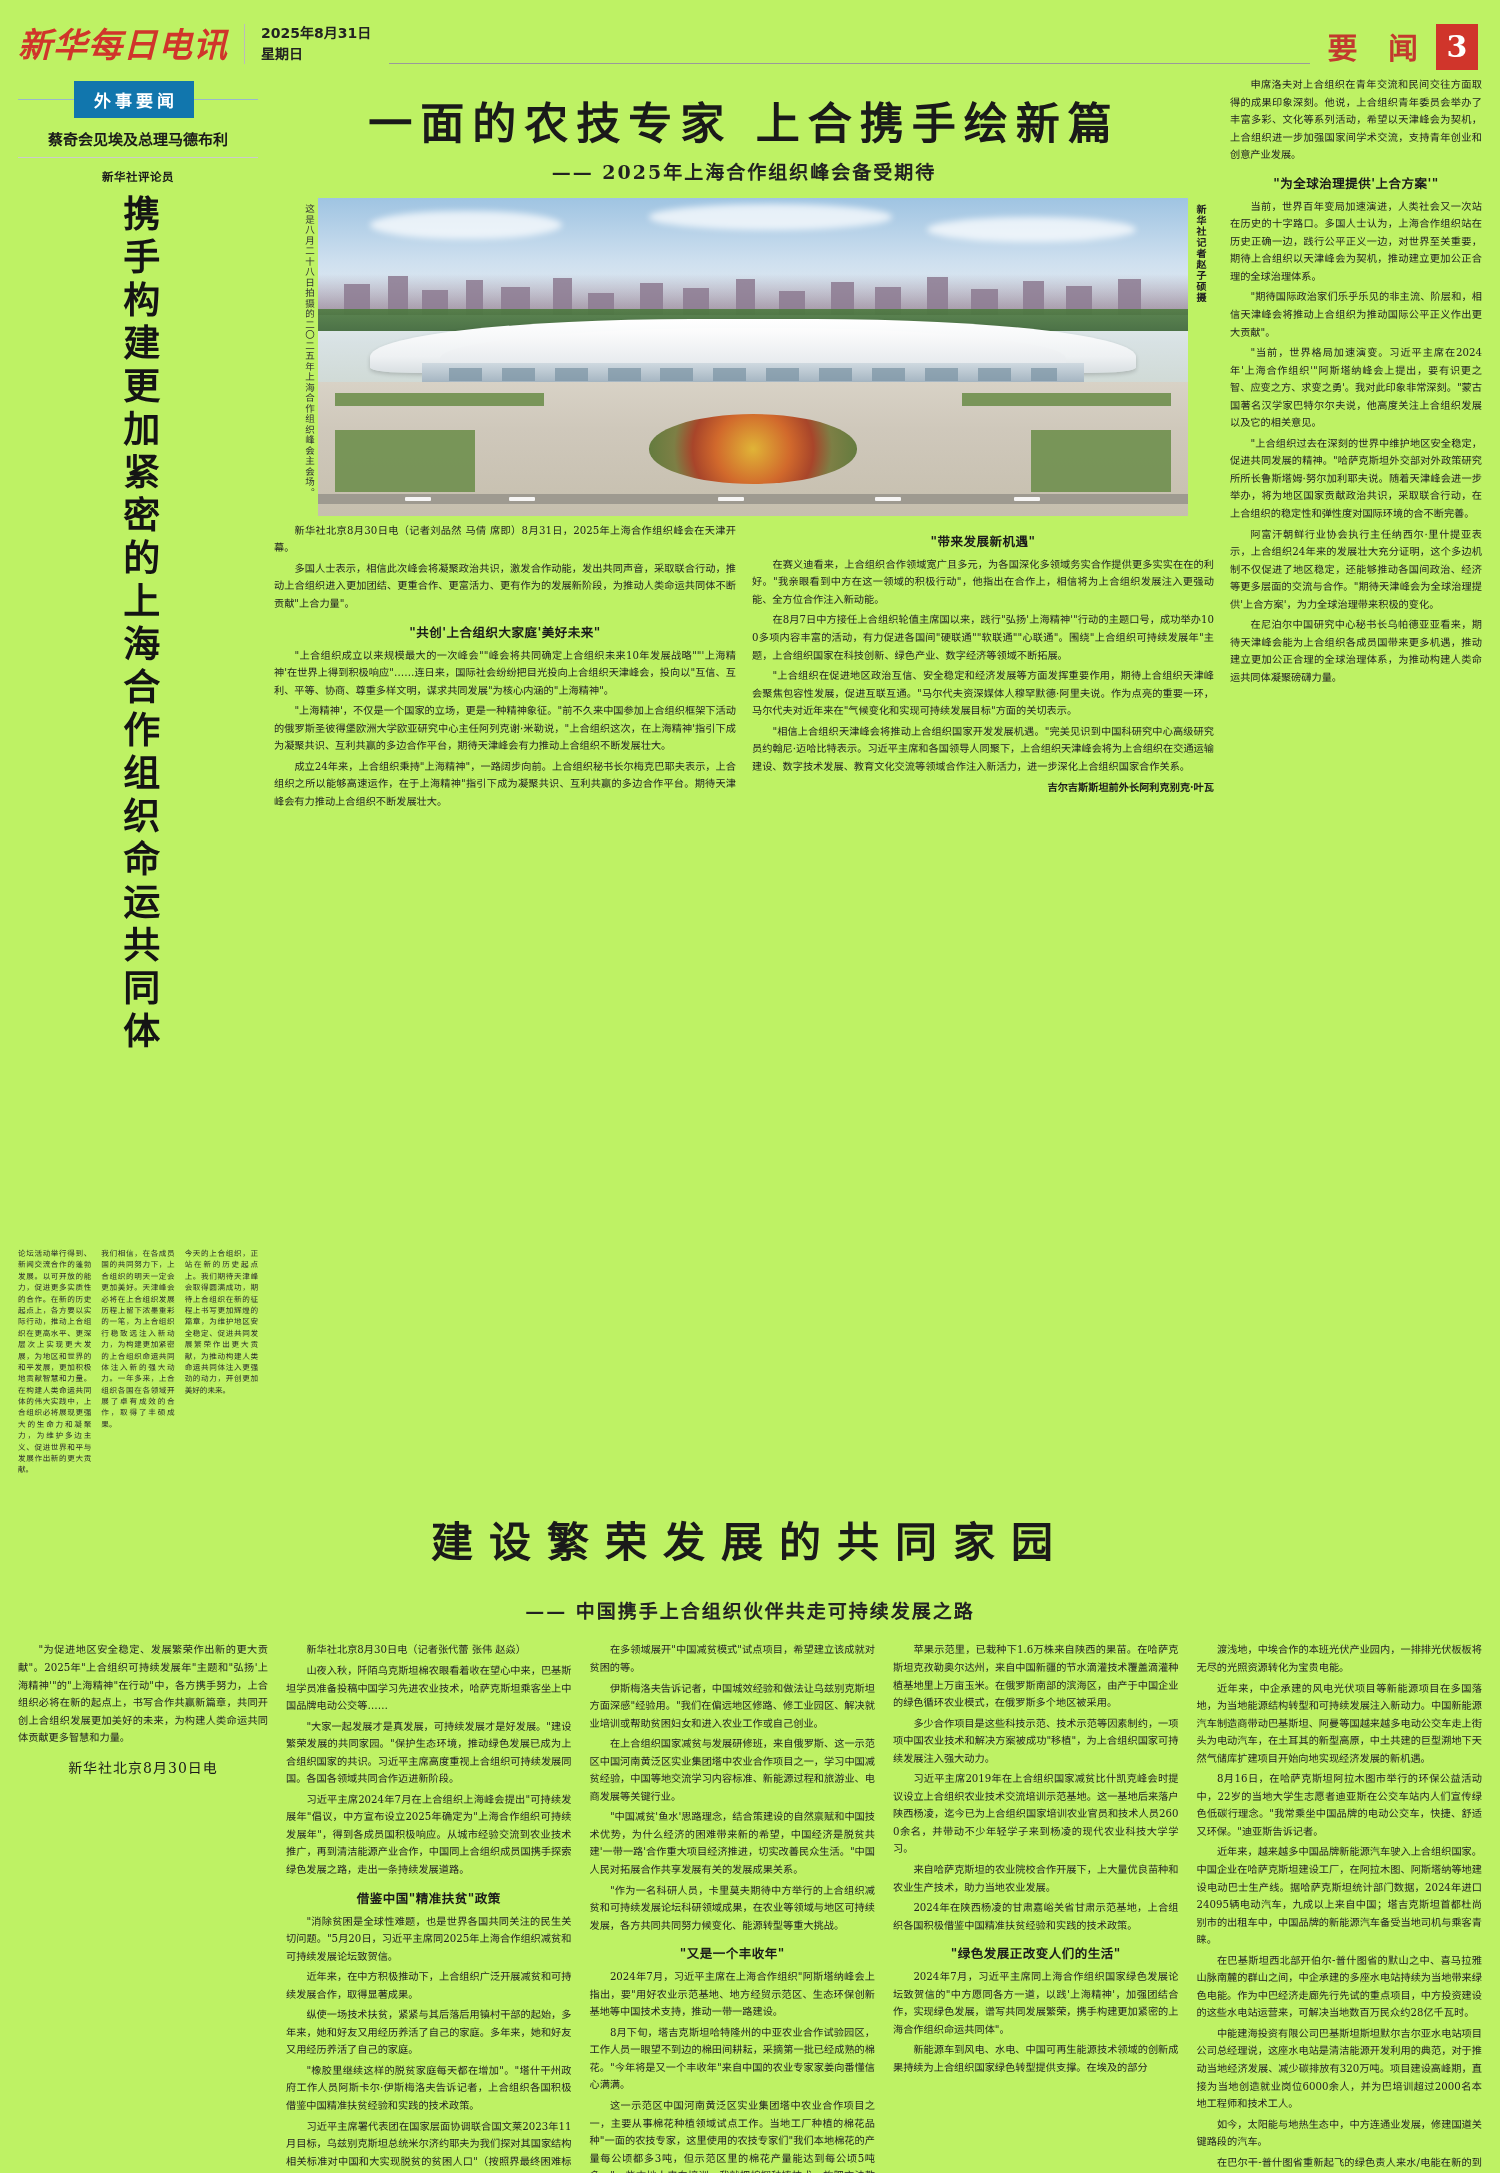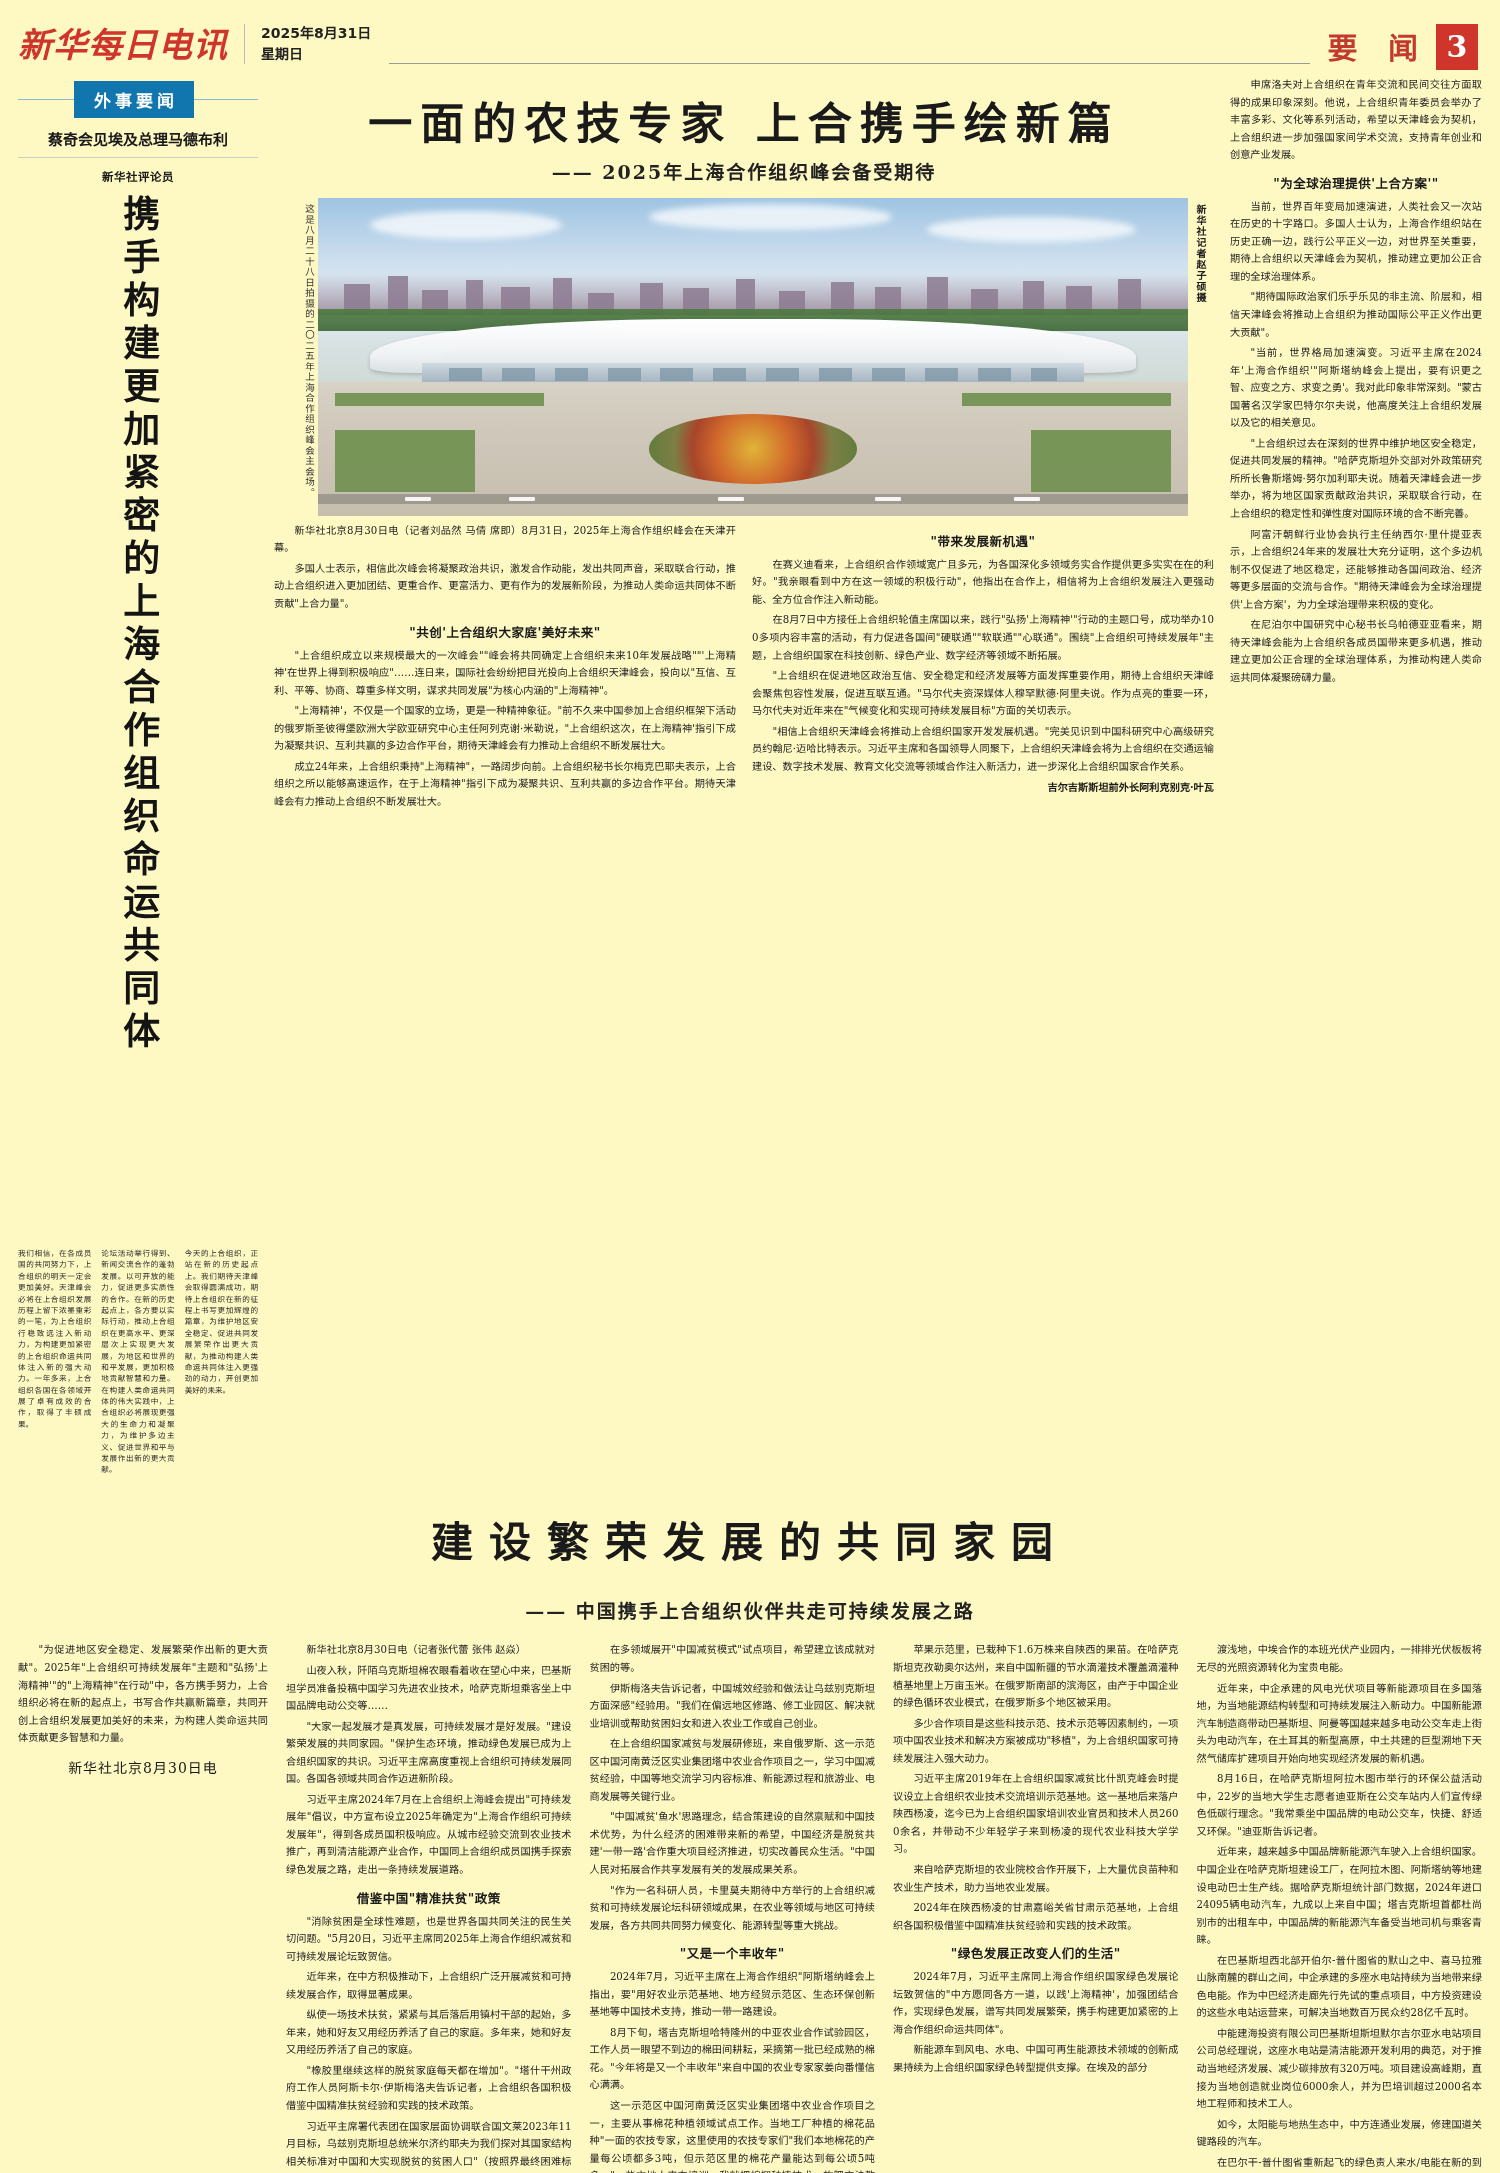--- a/index.html
+++ b/index.html
@@ -9,21 +9,21 @@
     background: #ffffff;
   }
   body {
     font-family: "DejaVu Sans", "Liberation Sans", sans-serif;
     color: #1a1a1a;
   }
   .page {
     position: relative;
     width: 1500px;
     height: 2173px;
-    background: #fef9c3;
+    background: #bef264;
     overflow: hidden;
     box-sizing: border-box;
     padding: 0;
   }
 
   
   .masthead {
     position: relative;
     height: 72px;
     display: flex;
@@ -403,22 +403,22 @@
       <div class="left-col">
         <div class="badge-row">
           <div class="badge-line"></div>
           <div class="blue-badge">外事要闻</div>
         </div>
         <div class="foreign-head">蔡奇会见埃及总理马德布利</div>
         <div class="sep-thin"></div>
         <div class="byline-center">新华社评论员</div>
         <div class="vertical-headline">携手构建更加紧密的上海合作组织命运共同体</div>
         <div class="left-small-cols">
+          <div class="col">论坛活动举行得到、新闻交流合作的蓬勃发展。以可开放的能力，促进更多实质性的合作。在新的历史起点上，各方要以实际行动，推动上合组织在更高水平、更深层次上实现更大发展，为地区和世界的和平发展，更加积极地贡献智慧和力量。在构建人类命运共同体的伟大实践中，上合组织必将展现更强大的生命力和凝聚力，为维护多边主义、促进世界和平与发展作出新的更大贡献。</div>
           <div class="col">我们相信，在各成员国的共同努力下，上合组织的明天一定会更加美好。天津峰会必将在上合组织发展历程上留下浓墨重彩的一笔，为上合组织行稳致远注入新动力，为构建更加紧密的上合组织命运共同体注入新的强大动力。一年多来，上合组织各国在各领域开展了卓有成效的合作，取得了丰硕成果。</div>
-          <div class="col">论坛活动举行得到、新闻交流合作的蓬勃发展。以可开放的能力，促进更多实质性的合作。在新的历史起点上，各方要以实际行动，推动上合组织在更高水平、更深层次上实现更大发展，为地区和世界的和平发展，更加积极地贡献智慧和力量。在构建人类命运共同体的伟大实践中，上合组织必将展现更强大的生命力和凝聚力，为维护多边主义、促进世界和平与发展作出新的更大贡献。</div>
           <div class="col">今天的上合组织，正站在新的历史起点上。我们期待天津峰会取得圆满成功，期待上合组织在新的征程上书写更加辉煌的篇章，为维护地区安全稳定、促进共同发展繁荣作出更大贡献，为推动构建人类命运共同体注入更强劲的动力，开创更加美好的未来。</div>
         </div>
       </div>
 
       <div class="center-col">
         <h1 class="main-headline">一面的农技专家  上合携手绘新篇</h1>
         <div class="main-subhead">—— 2025年上海合作组织峰会备受期待</div>
 
         <div class="photo-wrap">
           <div class="photo-caption-v">这是八月二十八日拍摄的二〇二五年上海合作组织峰会主会场。</div>

